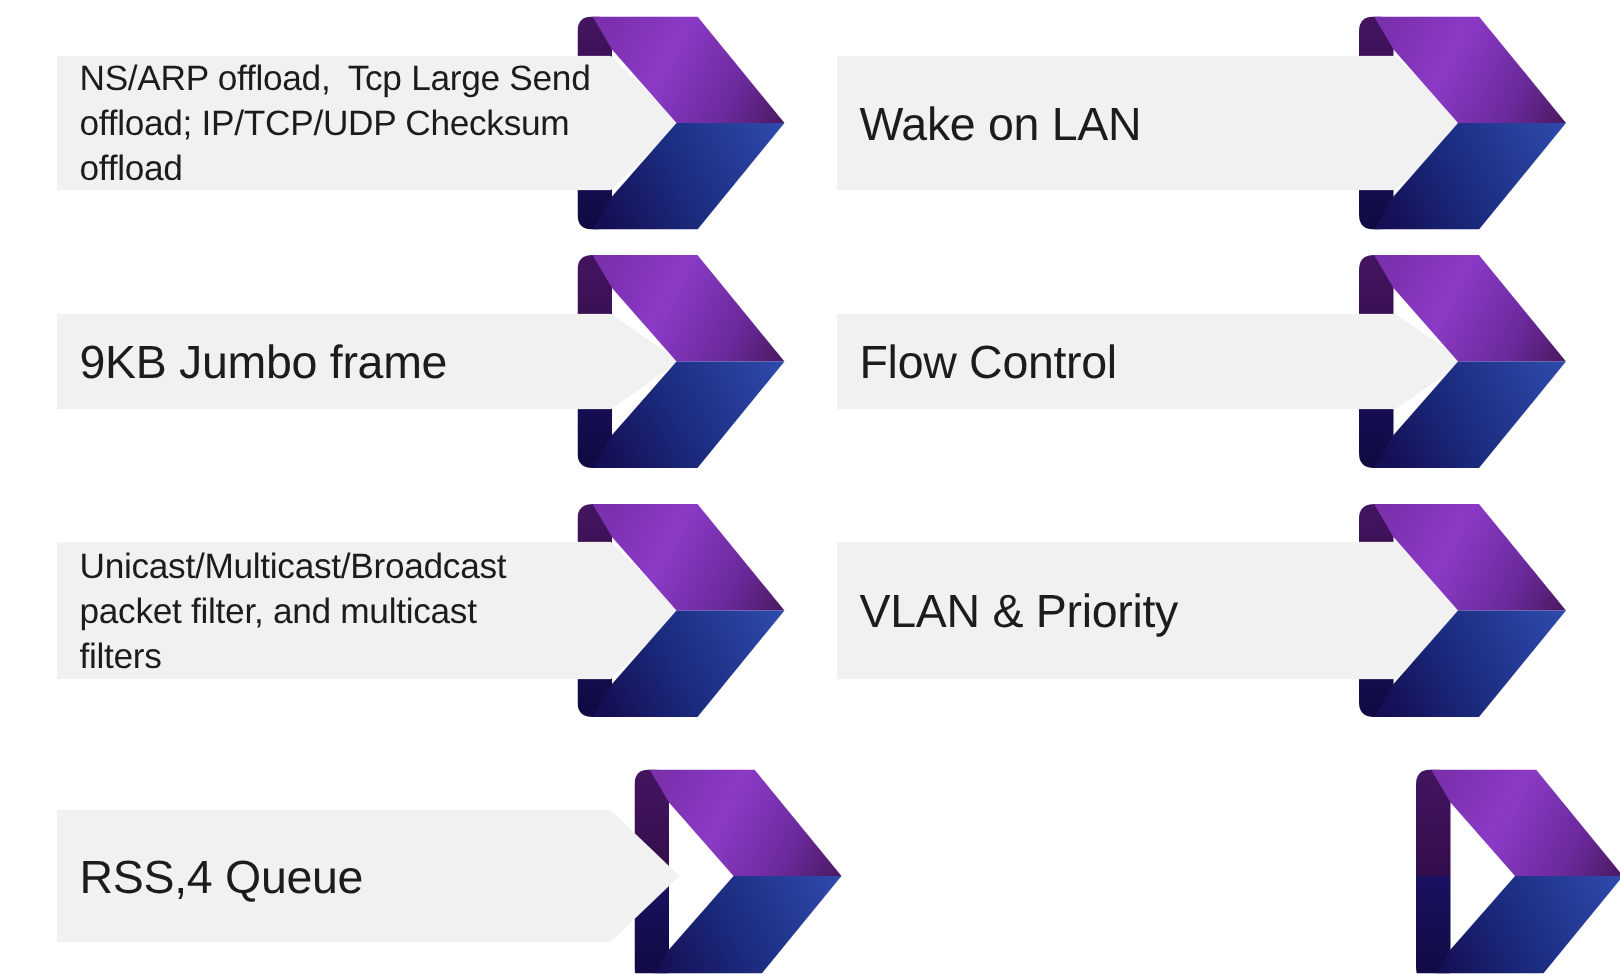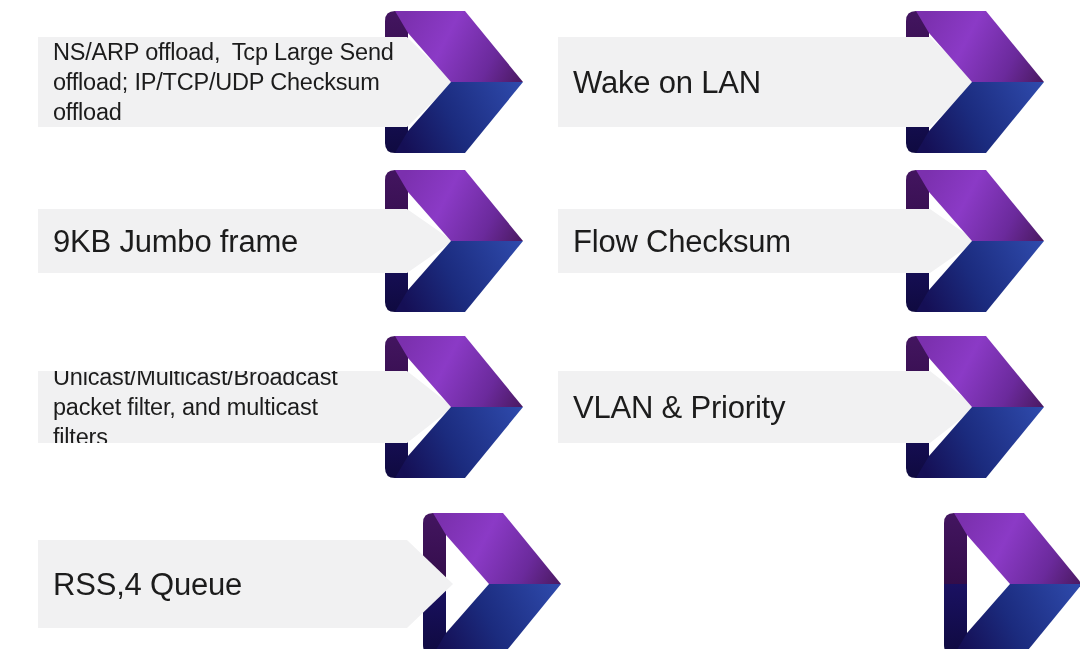--- a/index.html
+++ b/index.html
@@ -26,21 +26,21 @@
     position:absolute;left:0;top:50%;transform:translateY(-50%);
     background:#f1f1f2;color:#1c1c1c;
     display:flex;align-items:center;box-sizing:border-box;
     padding:0 12px 0 15px;
     clip-path:polygon(0 0, calc(100% - 46px) 0, 100% 50%, calc(100% - 46px) 100%, 0 100%);
   }
   .col-l .bar{width:415px;}
   .col-r .bar{width:418px;}
   .row-1 .bar{height:90px;}
   .row-2 .bar{height:64px;}
-  .row-3 .bar{height:72px;}
+  .row-3 .bar{height:92px;}
   .row-4 .bar{height:88px;}
 
   .label{white-space:pre-line;letter-spacing:-0.2px;}
   .multi  .label{font-size:23.5px;line-height:30px;}
   .single .label{font-size:31px;line-height:37px;}
 </style>
 </head>
 <body>
 
 <svg width="0" height="0" style="position:absolute" aria-hidden="true">
@@ -113,21 +113,21 @@
     <svg class="chev front" viewBox="0 0 140 142">
         <use href="#chev-front"></use>
       </svg>
   </div>
 
   <div class="item col-r row-2 single">
     <svg class="chev back" viewBox="0 0 140 142">
         <use href="#chev-back"></use>
       </svg>
     <div class="bar">
-      <span class="label">Flow Checksum</span>
+      <span class="label">Flow Control</span>
     </div>
     <svg class="chev front" viewBox="0 0 140 142">
         <use href="#chev-front"></use>
       </svg>
   </div>
 
   <div class="item col-l row-3 multi">
     <svg class="chev back" viewBox="0 0 140 142">
         <use href="#chev-back"></use>
       </svg>

